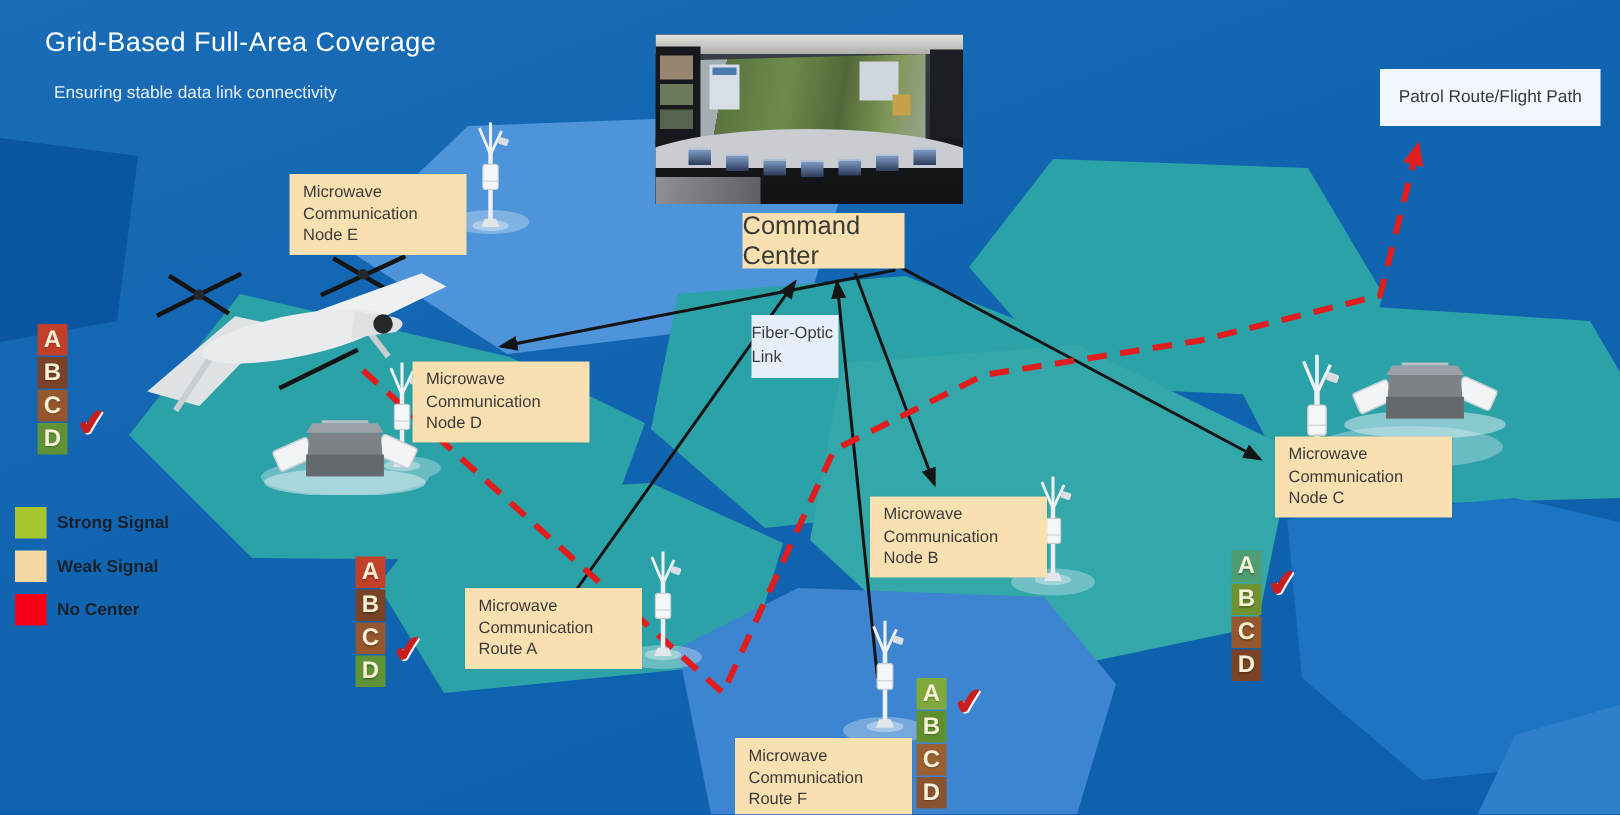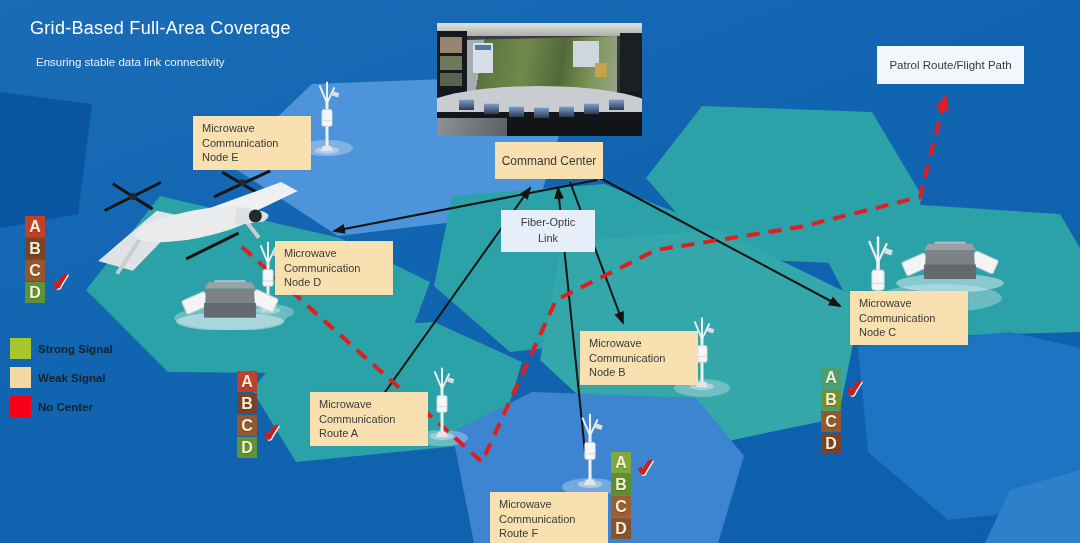--- a/index.html
+++ b/index.html
@@ -12,30 +12,30 @@
   .abs{position:absolute;}
   
   .title{left:30px;top:18px;color:#ffffff;font-size:18px;letter-spacing:.3px;font-weight:400;}
   .subtitle{left:36px;top:54px;color:#e9f1f9;font-size:11.5px;line-height:1.55;font-weight:400;}
   
   .node-label{
     background:#f8e0b0;color:#3a3a3a;font-size:11px;line-height:1.32;
     padding:5px 9px;width:100px;box-shadow:0 0 0 0.5px rgba(0,0,0,0.06);
   }
   .cc-label{
-    background:#f8e0b0;color:#3a3a3a;font-size:12px;
+    background:#f8e0b0;color:#3a3a3a;font-size:17px;
     width:108px;height:37px;display:flex;align-items:center;justify-content:center;
   }
   .fiber-label{
     background:#e6eef9;color:#3a3a3a;font-size:11px;line-height:1.45;
-    padding:5px 18px;width:58px;text-align:center;
+    padding:5px 0;width:58px;
   }
   .patrol-label{
     background:#f1f7fd;color:#33393f;font-size:11.5px;
-    width:147px;height:38px;display:flex;align-items:center;justify-content:center;
+    width:147px;height:38px;display:flex;align-items:center;justify-content:center;margin-left:43px;
   }
   
   .legend-row{display:flex;align-items:center;gap:7px;}
   .legend-swatch{width:21px;height:21px;flex:0 0 aupx;}
   .legend-text{color:#17212b;font-size:11.5px;font-weight:bold;}
   
   .stack{width:20px;}
   .tile{
     display:flex;align-items:center;justify-content:center;
     width:20px;height:21px;margin-bottom:1px;

